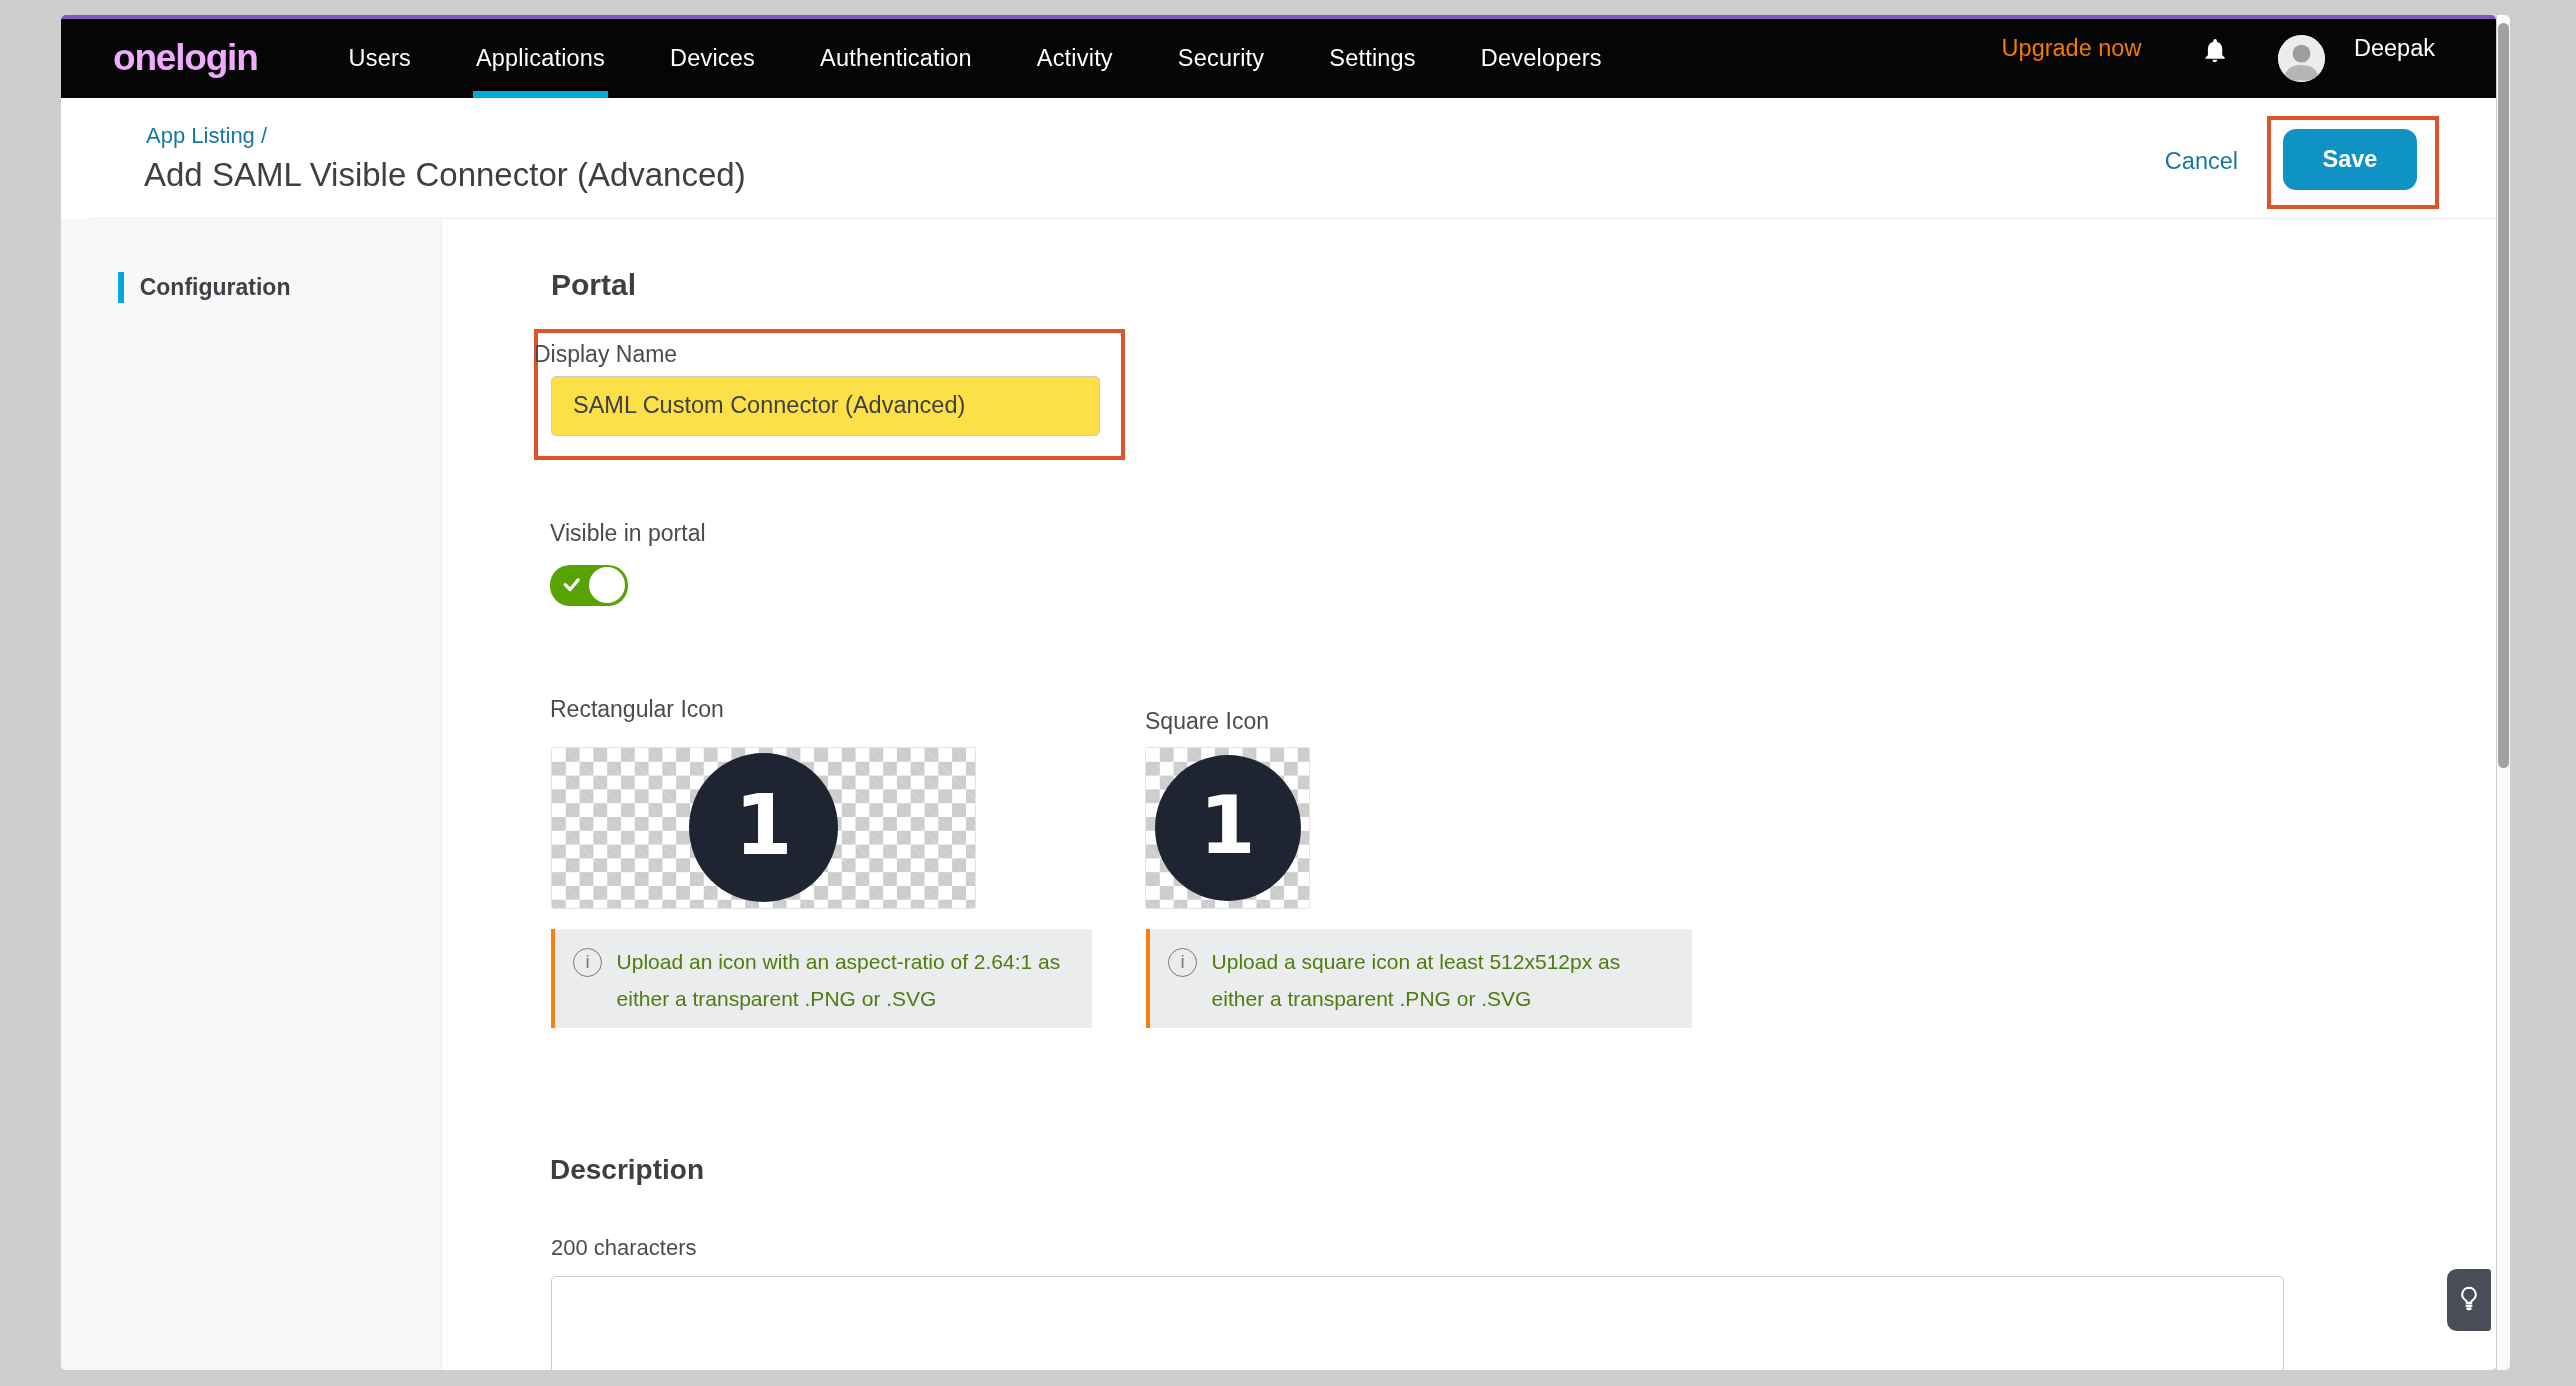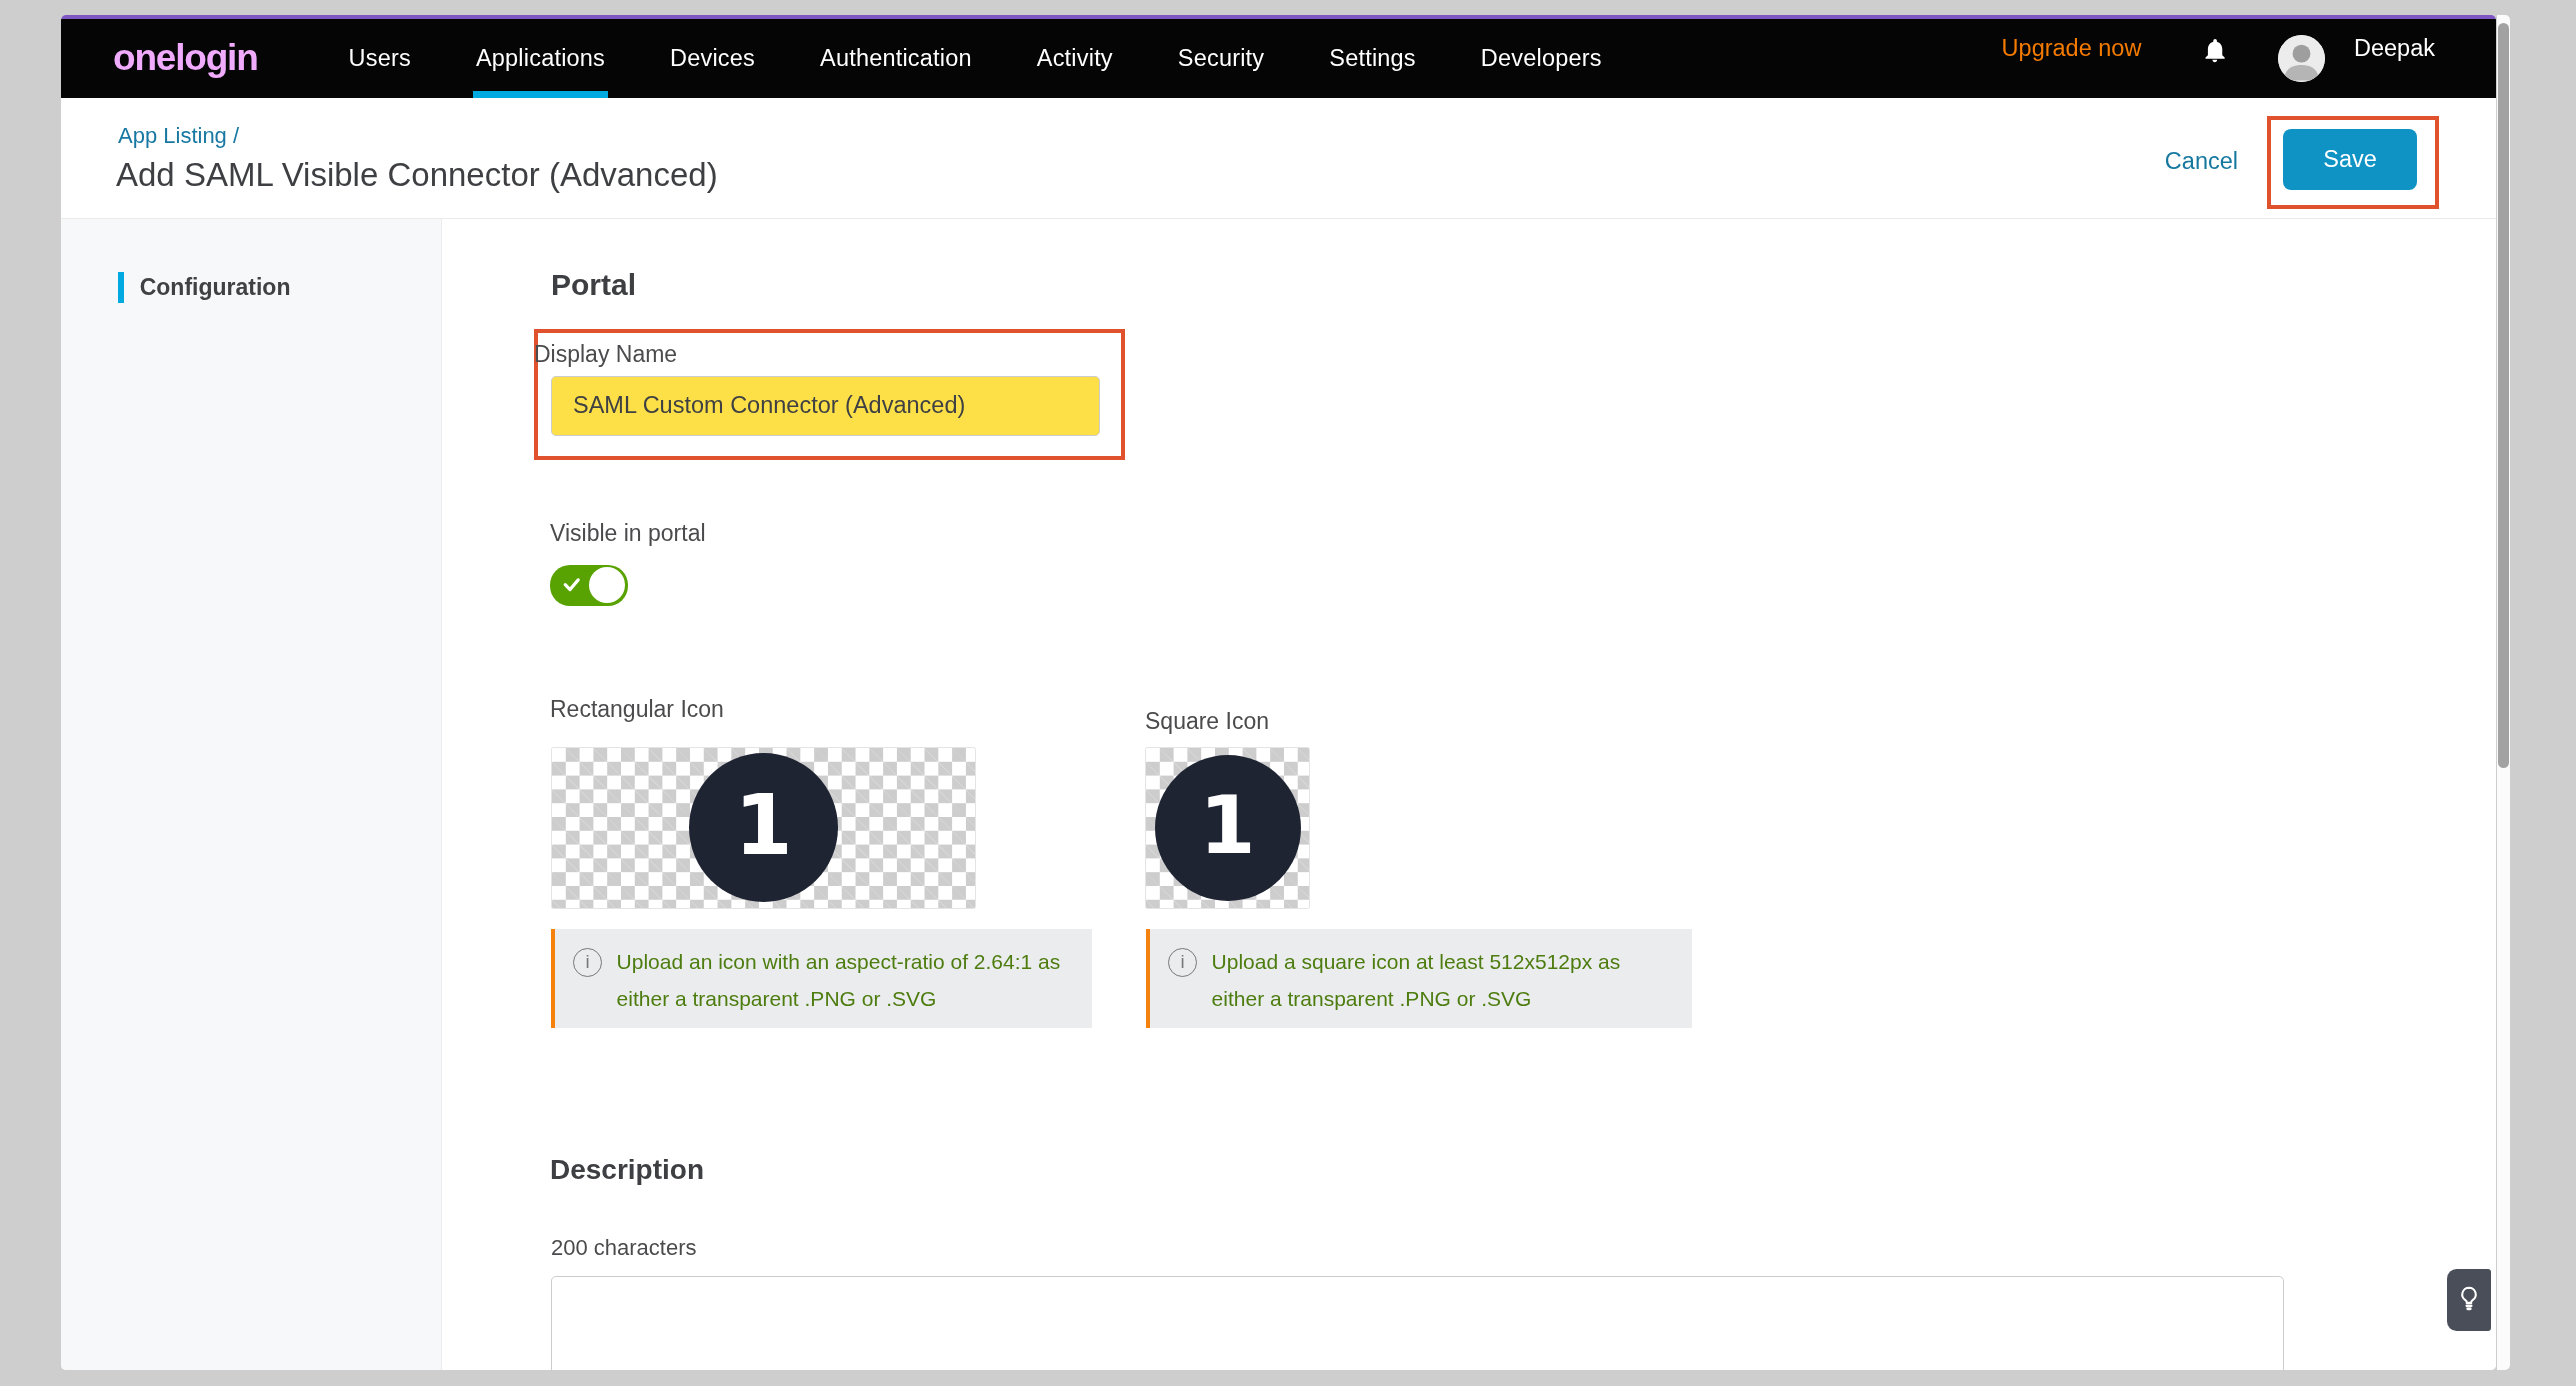--- a/index.html
+++ b/index.html
@@ -22,27 +22,27 @@
   .nav-item.active .underline { display:block; position:absolute; left:-3.2px; right:-3.2px;
               bottom:0; height:6.5px; background:#00a9e0; }
   .nav-right { margin-left:auto; display:flex; }
   .upgrade { color:#f47b00; font-size:23.5px; font-weight:500; margin-right:60px; cursor:pointer; }
   .bell { margin-right:49px; cursor:pointer; display:flex; }
   .avatar { width:47px; height:47px; border-radius:50%; background:#ececec;
             margin-right:29px; overflow:hidden; cursor:pointer; flex:none; }
   .user-name { color:#fff; font-size:23.5px; font-weight:500; cursor:pointer; }
 
   
-  .hdr { position:relative; height:121px; background:#fff; border-bottom:1.6px solid #eaebed; }
+  .hdr { position:relative; height:121px; background:#fff; border-bottom:1.6px solid #eaebed;margin-left:28px; }
   .breadcrumb { position:absolute; left:57px; top:25px; font-size:22px; color:#1878a2; cursor:pointer; }
   .page-title { position:absolute; left:55px; top:58px; font-size:33px; color:#3e3f42; }
   .cancel { position:absolute; right:258px; top:50px; font-size:23.5px; color:#16789f; cursor:pointer; }
   .save { position:absolute; right:79px; top:31px; width:134px; height:61px; border:none;
-          background:#0f93c4; color:#fff; border-radius:8px; font-size:23.5px;
-          font-family:inherit; cursor:pointer; }
+          background:#0f93c4; color:#fff; border-radius:13px; font-size:23.5px;
+          font-family:inherit; cursor:pointer;font-weight:bold; }
   .ann { position:absolute; border:4px solid #e0512d; pointer-events:none; }
   .ann-save { right:57px; top:18px; width:172px; height:93px; }
 
   
   .body { display:flex; height:1153px; }
   .sidebar { width:381px; background:#f7f8f9; border-right:1.6px solid #eaebec; position:relative; flex:none; }
   .side-item { position:absolute; left:57px; top:53px; display:flex; align-items:center;
                gap:16px; cursor:pointer; }
   .side-accent { width:5.7px; height:31px; background:#00a9e0; }
   .side-label { font-size:23px; font-weight:700; color:#404144; }

